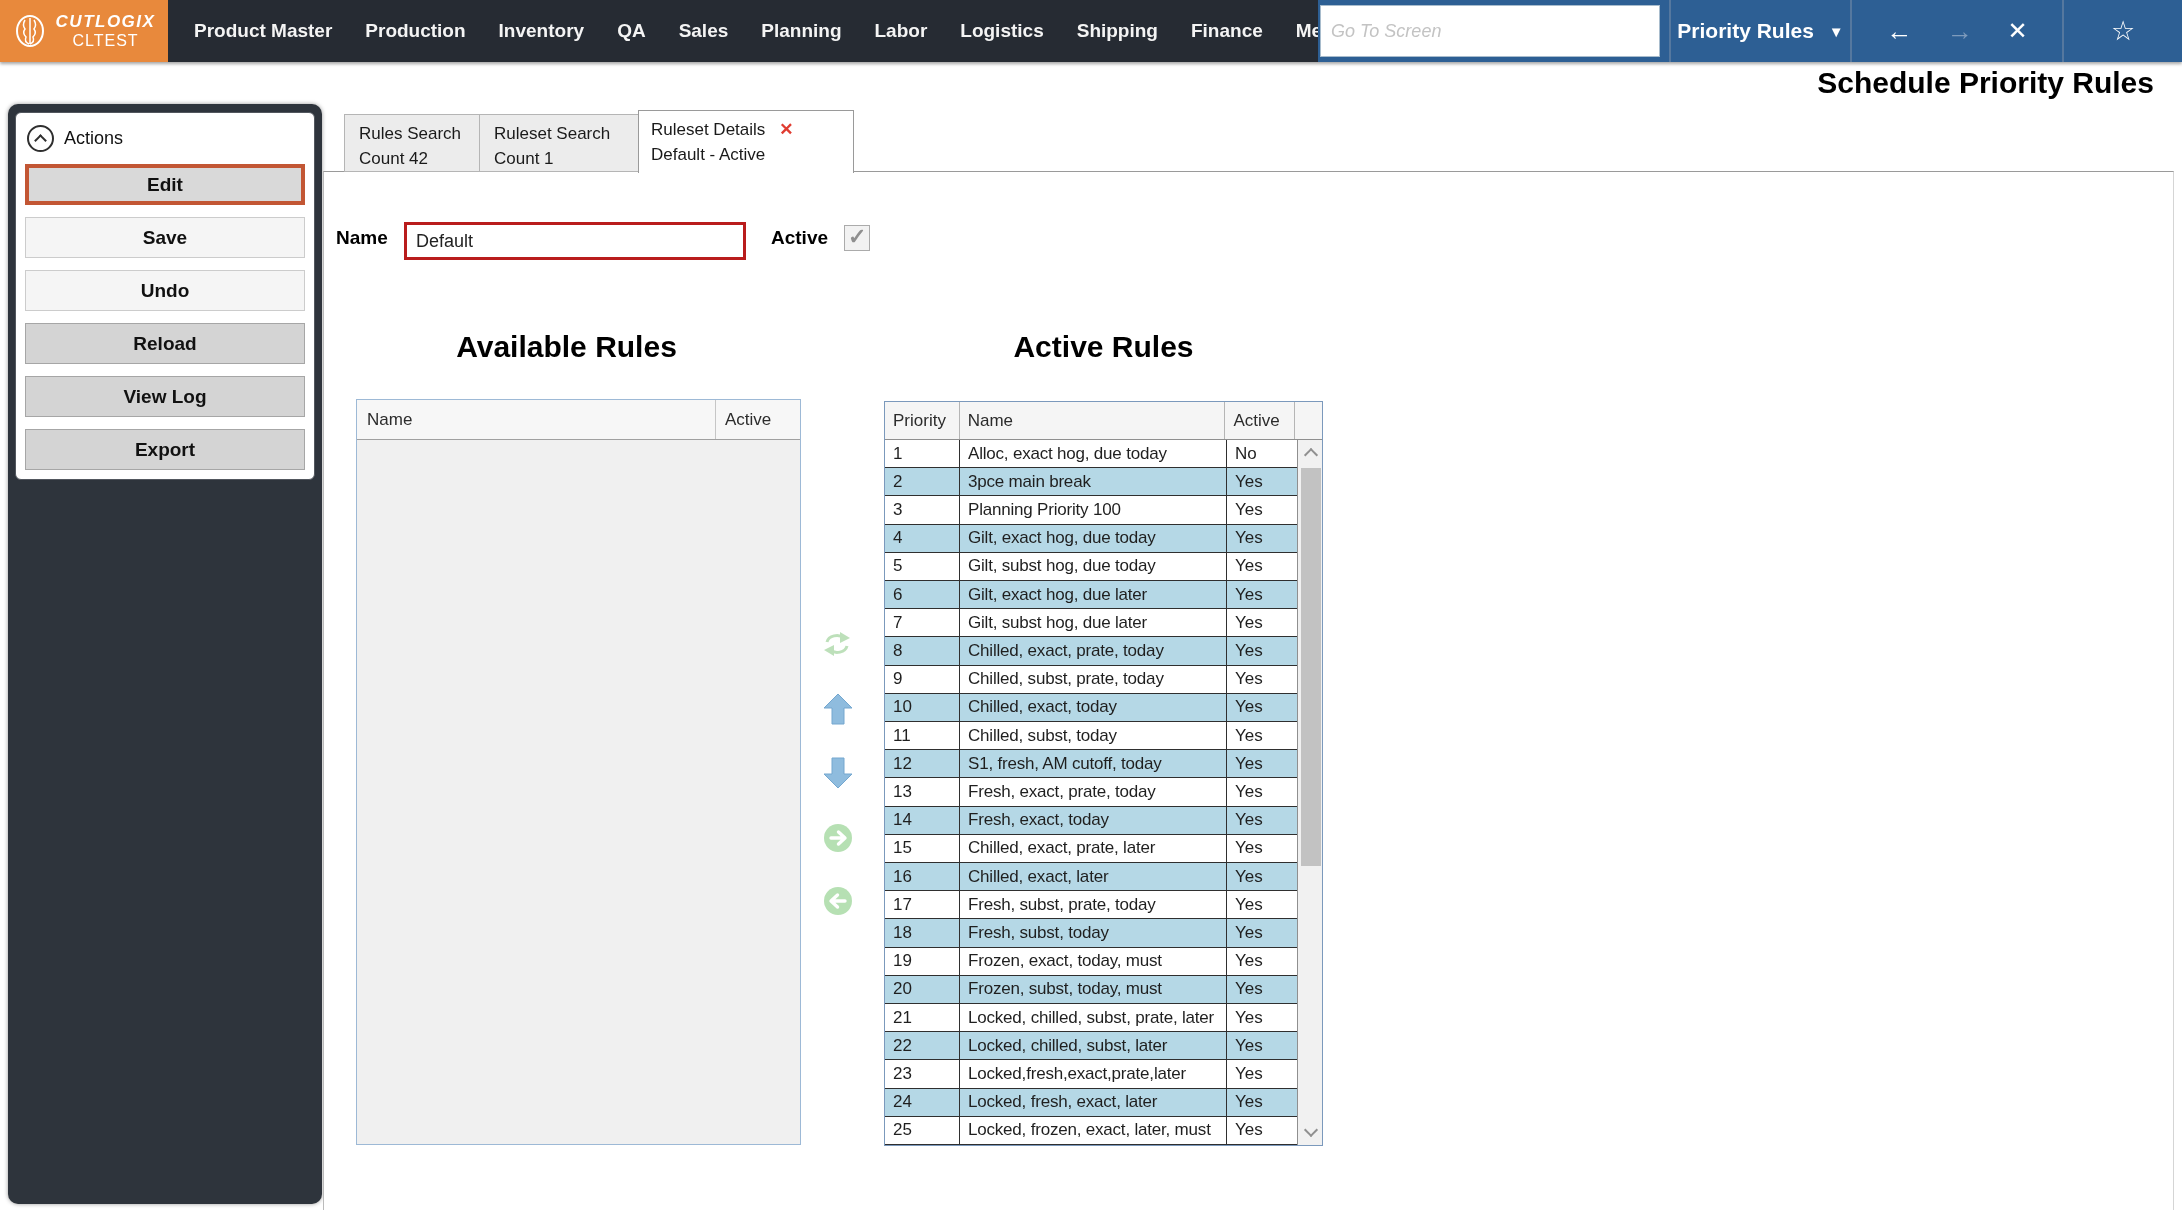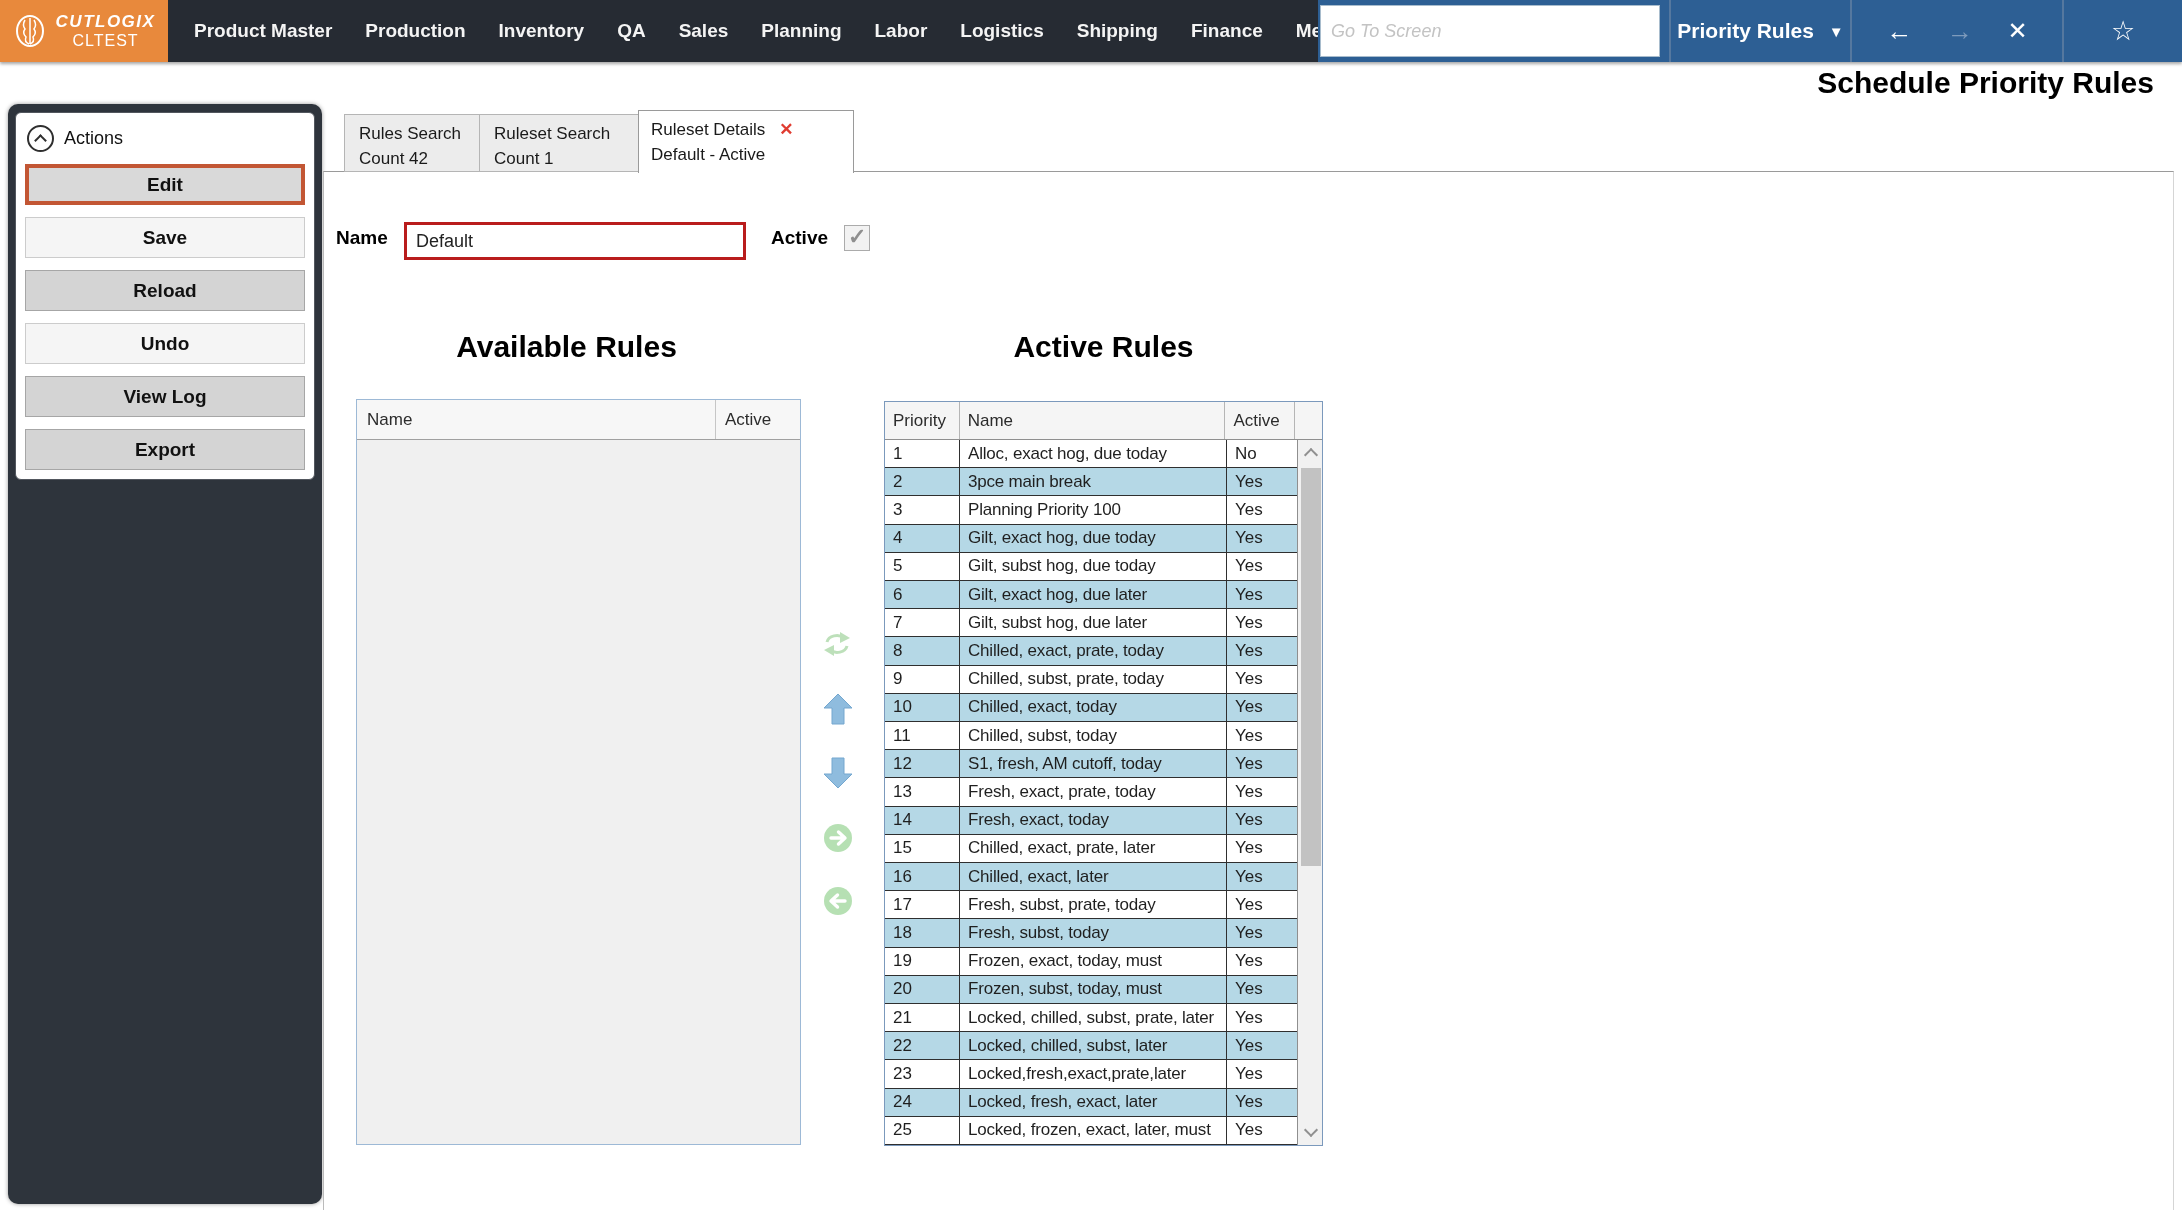--- a/index.html
+++ b/index.html
@@ -153,22 +153,22 @@
     <div class="actions-panel">
       <div class="actions-header">
         <span class="collapse-circle">
             <span class="chev"></span>
           </span>
         <span class="actions-title">Actions</span>
       </div>
       <div>
           <button class="action-btn style-highlighted">Edit</button>
           <button class="action-btn style-light">Save</button>
+          <button class="action-btn style-light">Undo</button>
           <button class="action-btn style-gray">Reload</button>
-          <button class="action-btn style-light">Undo</button>
           <button class="action-btn style-gray">View Log</button>
           <button class="action-btn style-gray">Export</button>
         </div>
     </div>
   </div>
 
   <div class="tabstrip">
     <div class="tab tab-1">
       <div class="tab-line1">
           <span>Rules Search</span>

